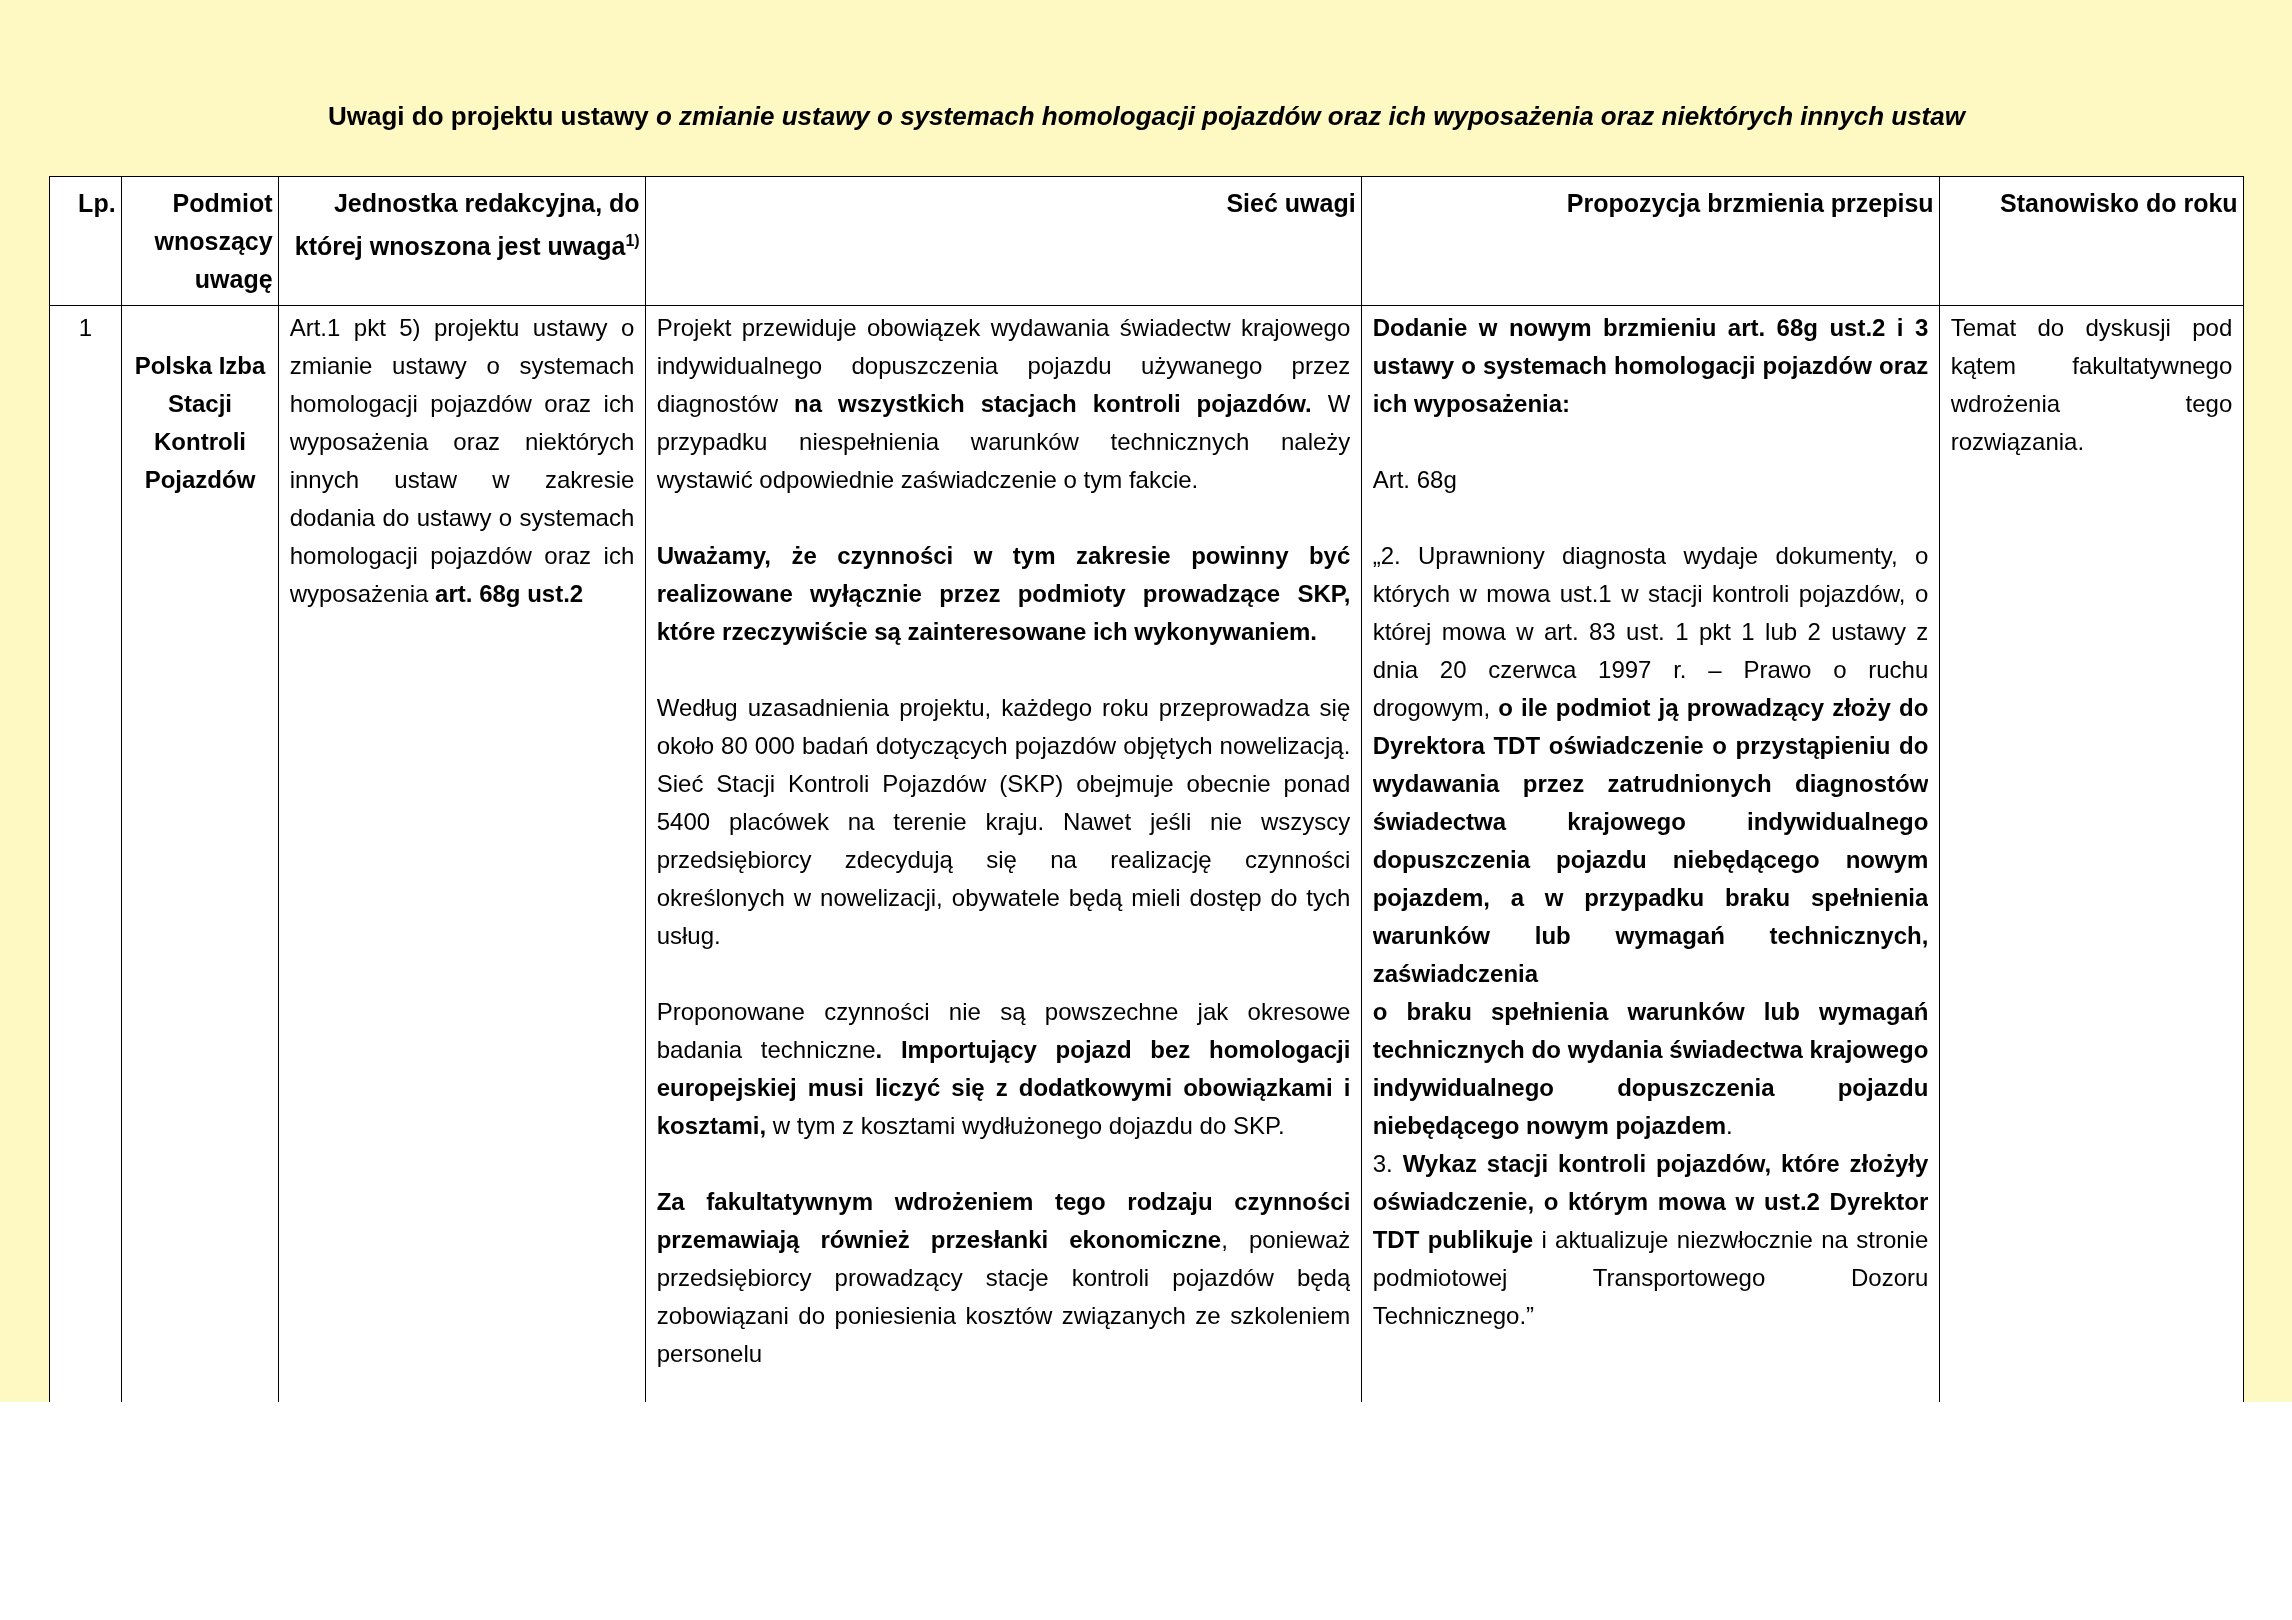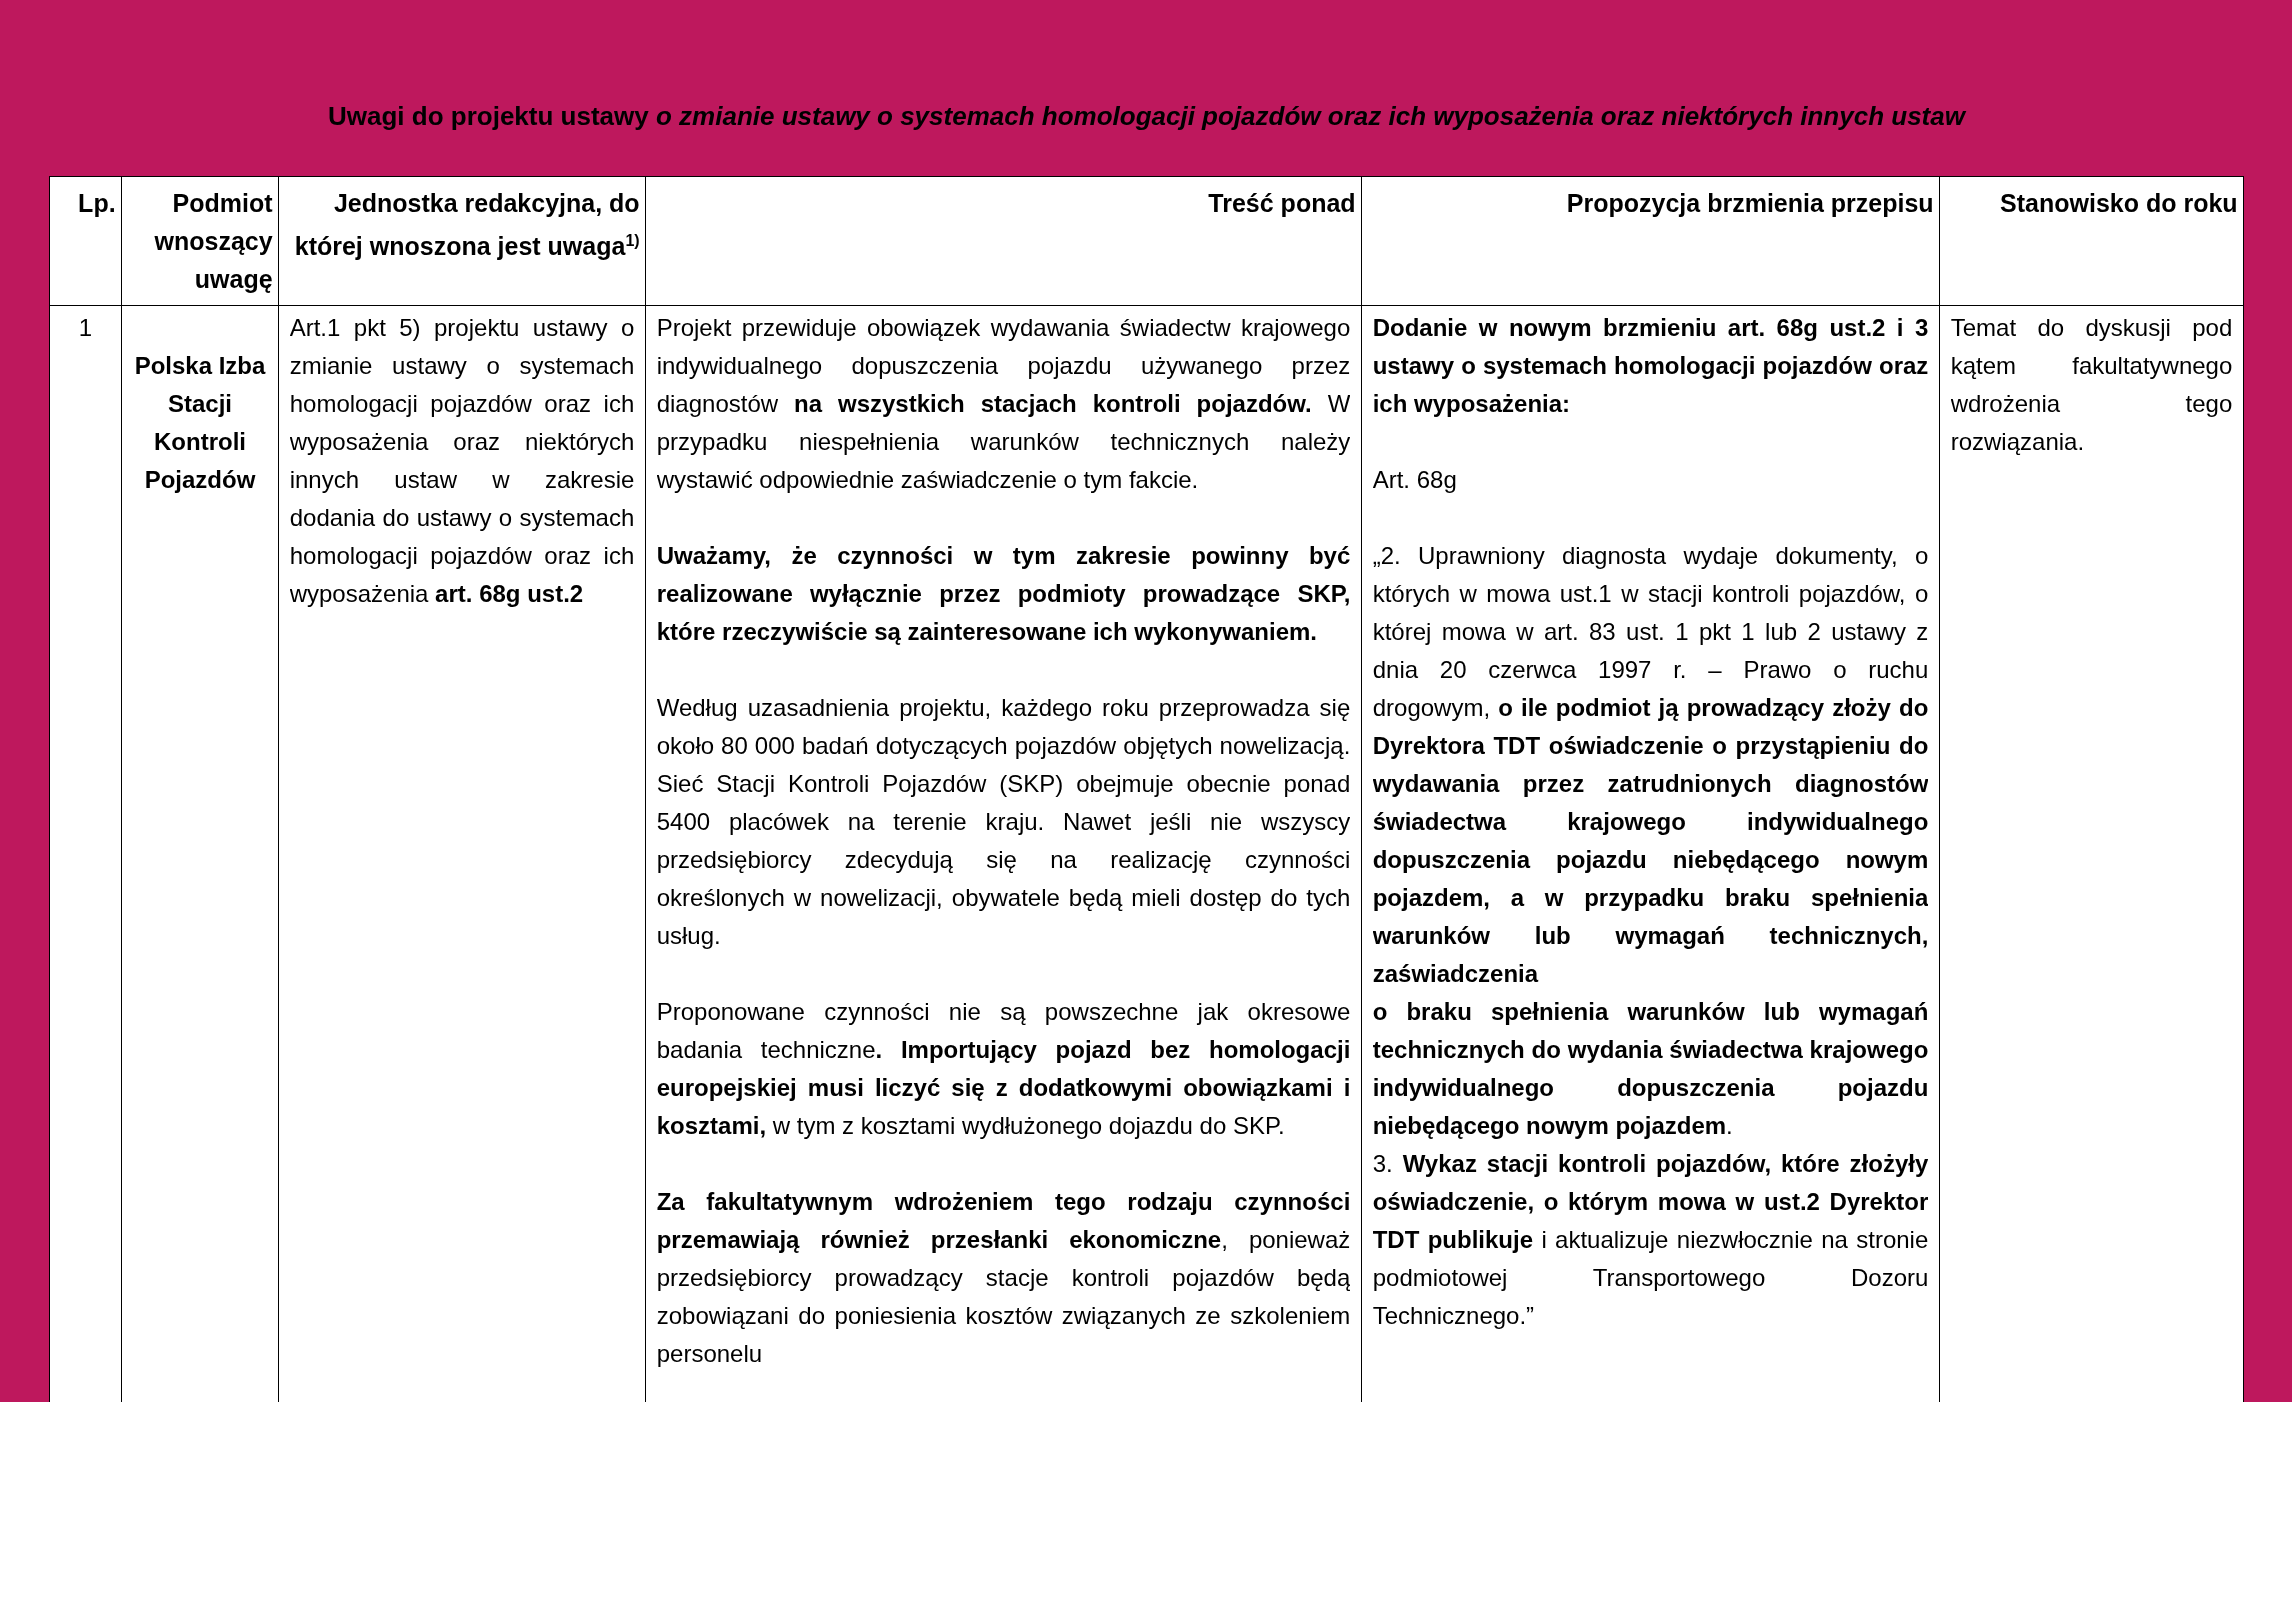--- a/index.html
+++ b/index.html
@@ -2,21 +2,21 @@
 <html lang="pl" style="font-size:14.3px"><head>
 <meta charset="utf-8">
 <style>
   html, body { margin: 0; padding: 0; background: #ffffff; }
   body {
     width: 2293px; height: 1620px;
     font-family: "Liberation Sans", sans-serif;
     color: #000000;
     -webkit-font-smoothing: antialiased;
   }
-  .page { position: relative; width: 2293px; height: 1402px; background: #be185d; overflow: hidden; }
+  .page { position: relative; width: 2293px; height: 1402px; background: #fef9c3; overflow: hidden; }
 
   
   .doc-title { padding-top: 95px; text-align: center; font-weight: bold; font-size: 26px; line-height: 42px; }
   .doc-title .italic { font-style: italic; }
 
   
   table.comments {
     margin: 39px 0 0 49px;
     border-collapse: collapse;
     table-layout: fixed;
@@ -80,21 +80,21 @@
         <col style="width:367px">
         <col style="width:716px">
         <col style="width:578px">
         <col style="width:304px">
     </colgroup>
     <thead>
       <tr>
         <th><span>Lp.</span></th>
         <th><span>Podmiot wnoszący uwagę</span></th>
         <th><span>Jednostka redakcyjna, do której wnoszona jest uwaga</span><sup class="hdr-sup">1)</sup></th>
-        <th><span>Treść ponad</span></th>
+        <th><span>Sieć uwagi</span></th>
         <th><span>Propozycja brzmienia przepisu</span></th>
         <th><span>Stanowisko do roku</span></th>
       </tr>
     </thead>
     <tbody>
       <tr class="data-row">
         <td class="cell-lp">
             <div class="cell">
               <div class="para"><span>1</span></div>
             </div>

